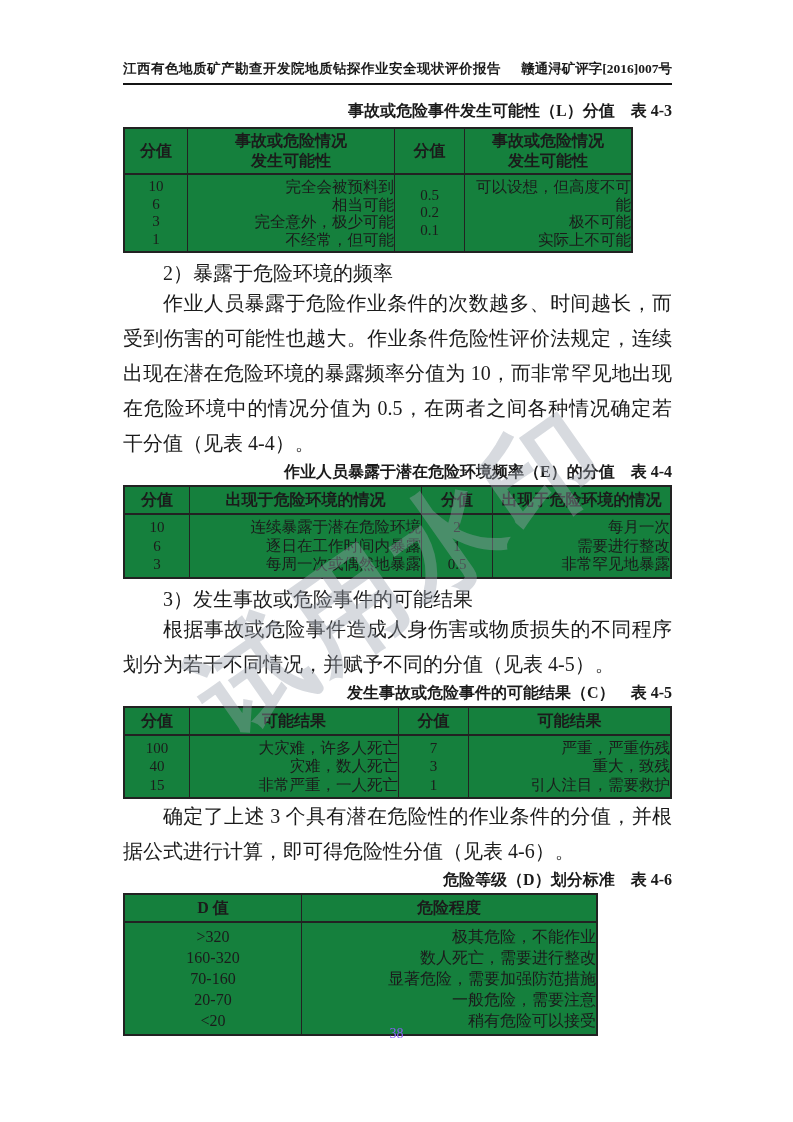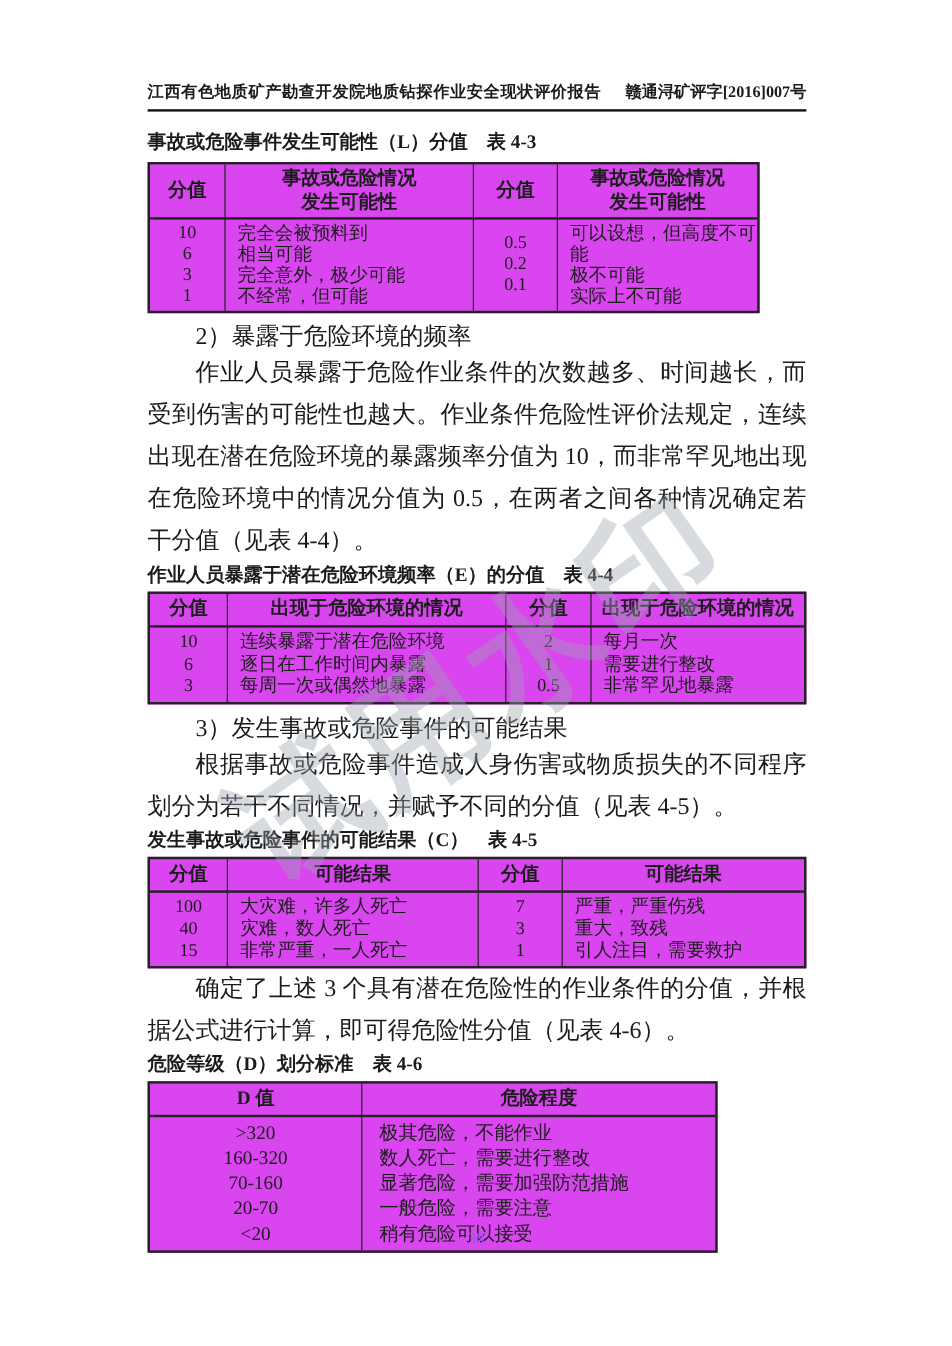--- a/index.html
+++ b/index.html
@@ -1,58 +1,58 @@
 <!DOCTYPE html>
 <html><head>
 <meta charset="utf-8">
 <style>
   html,body { margin:0; padding:0; background:#ffffff; }
   .page {
     position:relative; width:793px; height:1122px; background:#fff;
     font-family:"Liberation Serif","DejaVu Serif",serif;
     color:#1b1b1b; overflow:hidden;
   }
-  .content { position:absolute; left:123px; top:0; width:549px; padding-top:40px;margin-top:28px; }
+  .content { position:absolute; left:123px; top:0; width:549px; padding-top:60px; }
 
   
   .doc-header {
     display:flex; justify-content:space-between; align-items:flex-end;
     font-weight:700; font-size:13.5px; line-height:18px;
     border-bottom:2px solid #141414; padding-bottom:5px;
   }
   .doc-header .left { letter-spacing:0.5px; }
 
   
-  .cap { text-align:left; font-weight:700; font-size:16px; line-height:20px; }
+  .cap { text-align:right; font-weight:700; font-size:16px; line-height:20px; }
   .cap .tag { margin-left:16px; }
   .cap43 { margin-top:16px; }
   .capx  { margin-top:1px; }
 
   
-  .tbl { display:grid; border:2px solid #222; box-sizing:border-box; background:#d946ef; }
+  .tbl { display:grid; border:2px solid #222; box-sizing:border-box; background:#15803d; }
   .tbl43 { margin-top:6px;  width:510px; grid-template-columns:63px 207px 70px 1fr; }
   .tbl44 { margin-top:3px;  width:549px; grid-template-columns:65px 232px 71px 1fr; }
   .tbl45 { margin-top:3px;  width:549px; grid-template-columns:65px 209px 70px 1fr; }
   .tbl46 { margin-top:3px;  width:475px; grid-template-columns:177px 1fr; }
   .th {
     border-bottom:2px solid #222; border-right:1px solid #222;
     font-weight:700; font-size:16px; line-height:20px; text-align:center;
     white-space:pre-line; padding:2px 2px; display:flex; align-items:center; justify-content:center;
   }
   .tbl44 .th, .tbl45 .th, .tbl46 .th { line-height:24px; padding:1px 2px; }
   .td {
     border-right:1px solid #222; padding:3px 0;
     display:flex; flex-direction:column; justify-content:center;
     font-size:15.5px; line-height:17.5px;
   }
   .tbl44 .td, .tbl45 .td { line-height:18.5px; }
   .tbl46 .td { line-height:21px; font-size:16px; }
   .last { border-right:none !important; }
   .vals  { text-align:center; font-size:15px; }
-  .descs { text-align:left; }
+  .descs { text-align:right; }
   .descs > div { padding-left:10px; }
   .tbl46 .descs > div { padding-left:14px; }
 
   
   .sec-heading { margin-top:7px; font-size:20px; line-height:26px; text-indent:2em; }
   .para { margin:0; font-size:20px; line-height:35px; text-align:justify; text-indent:2em; }
 
   
   .watermark {
     position:absolute; left:130px; top:498px; width:540px;

